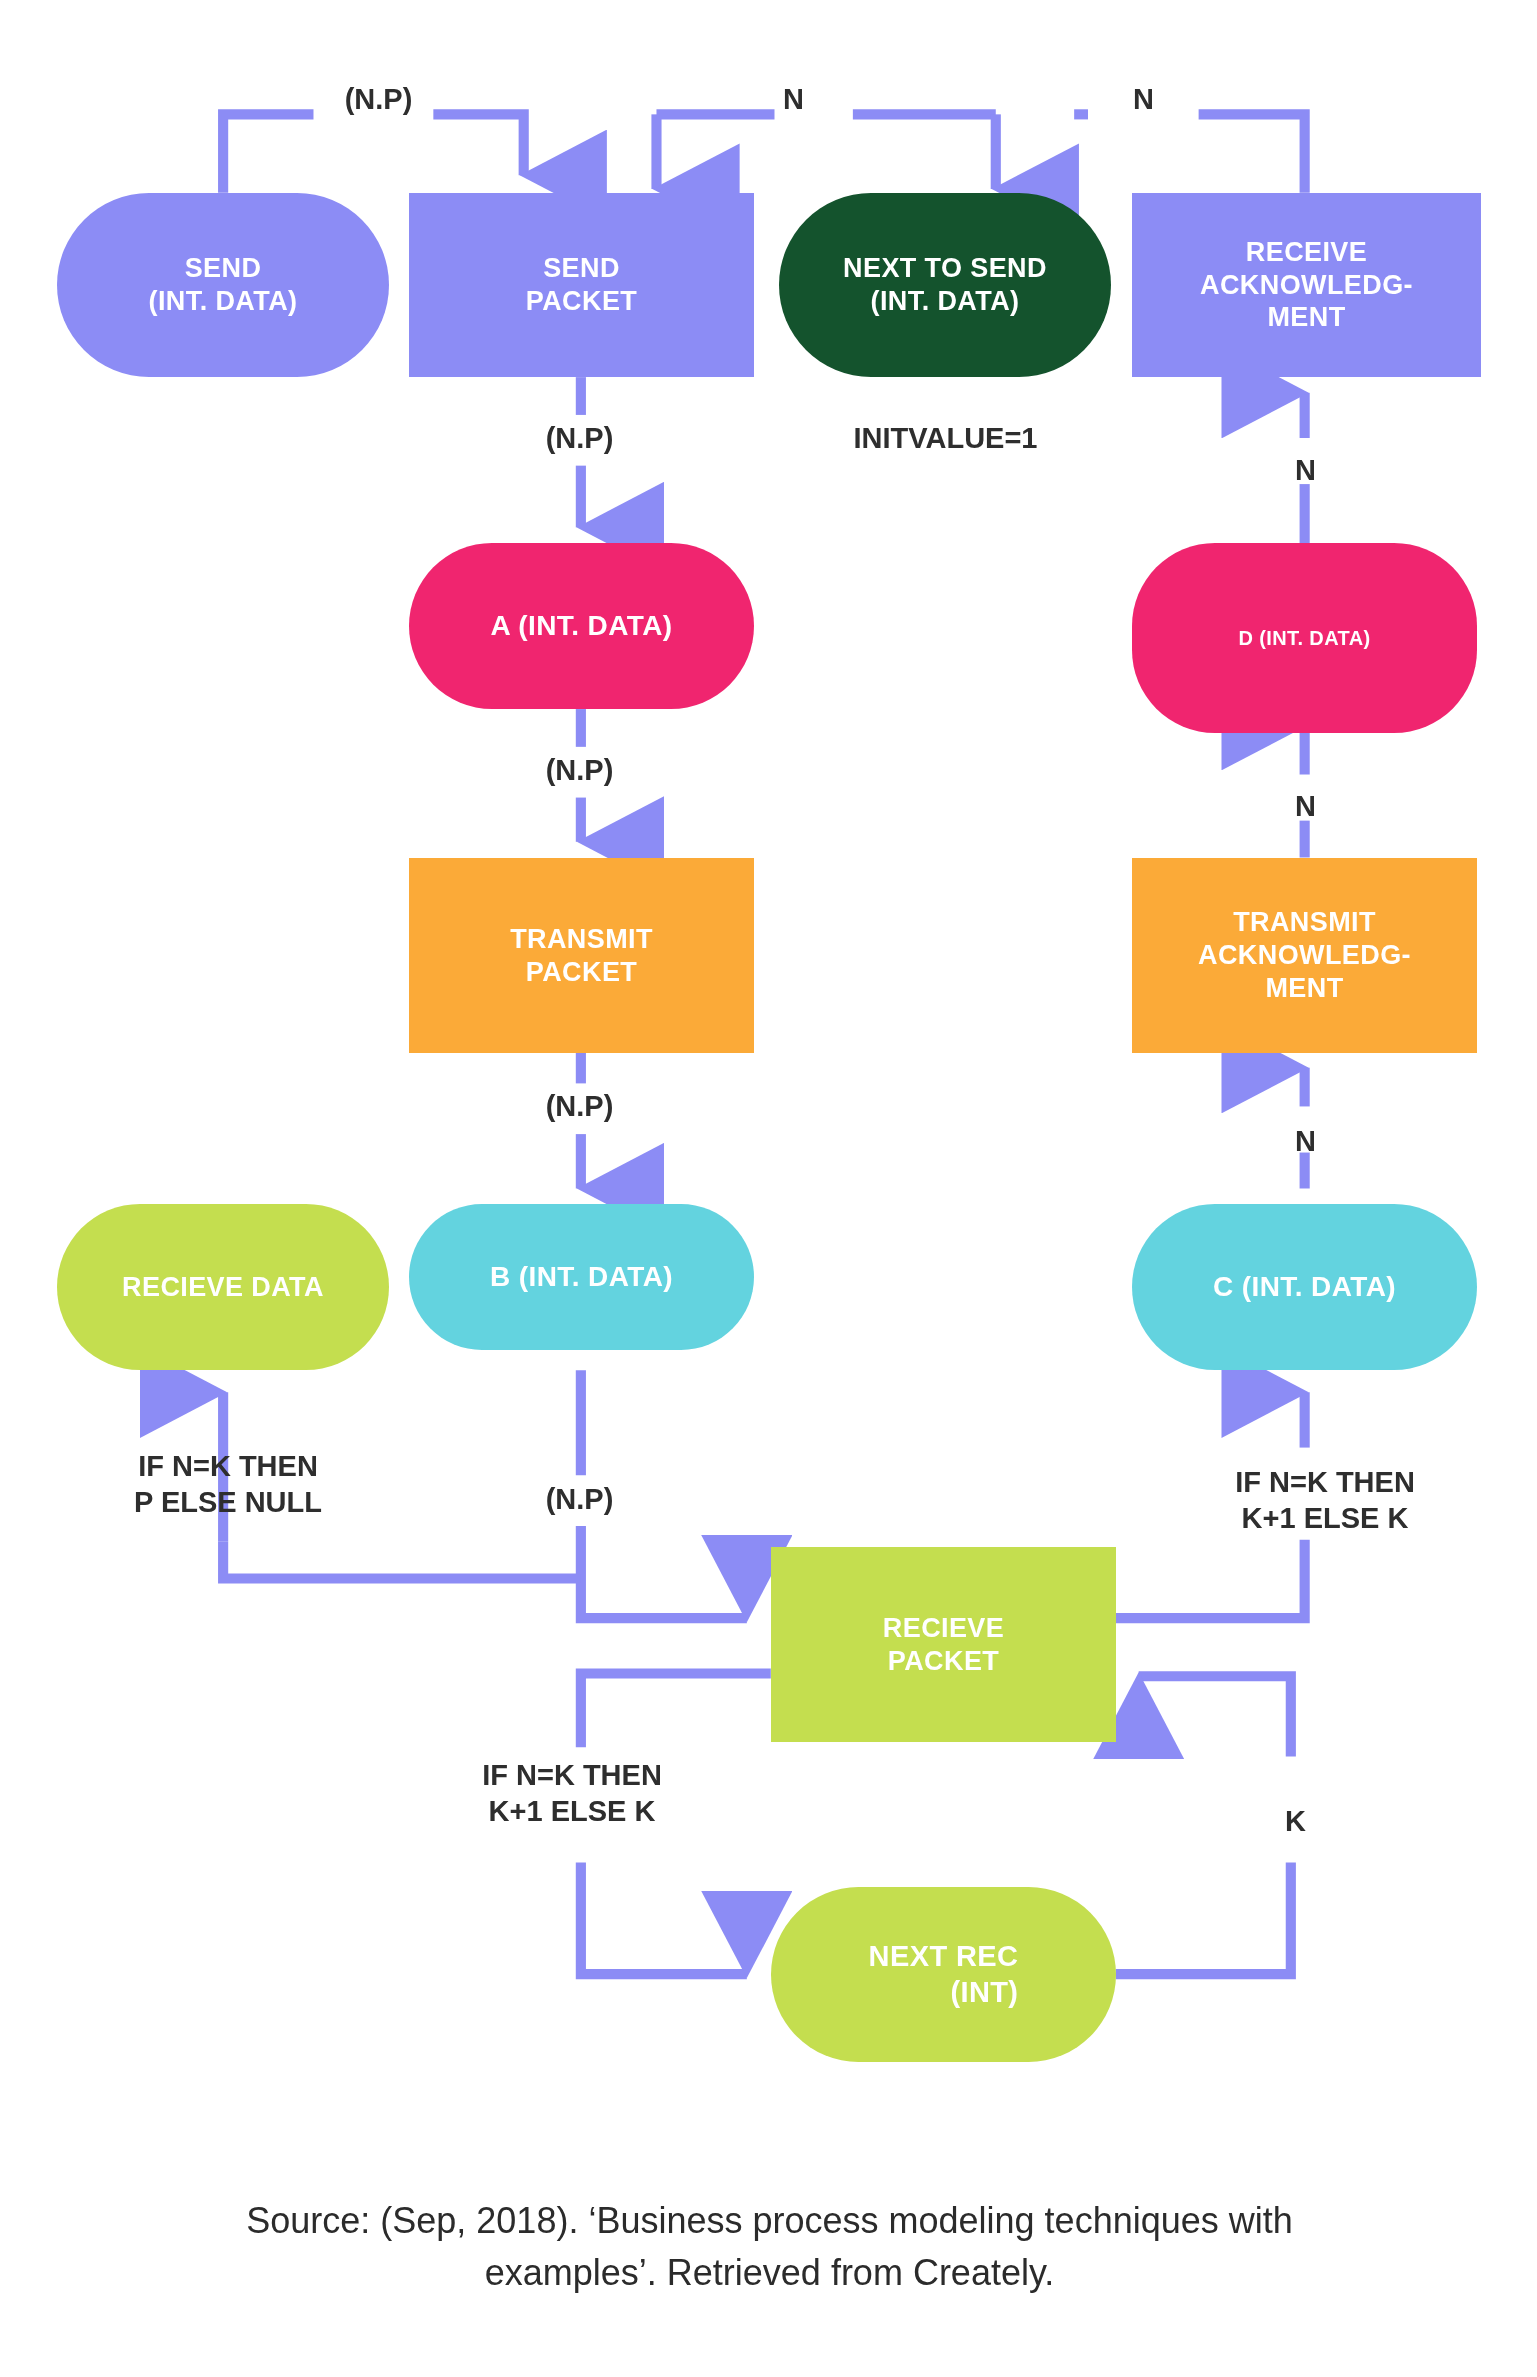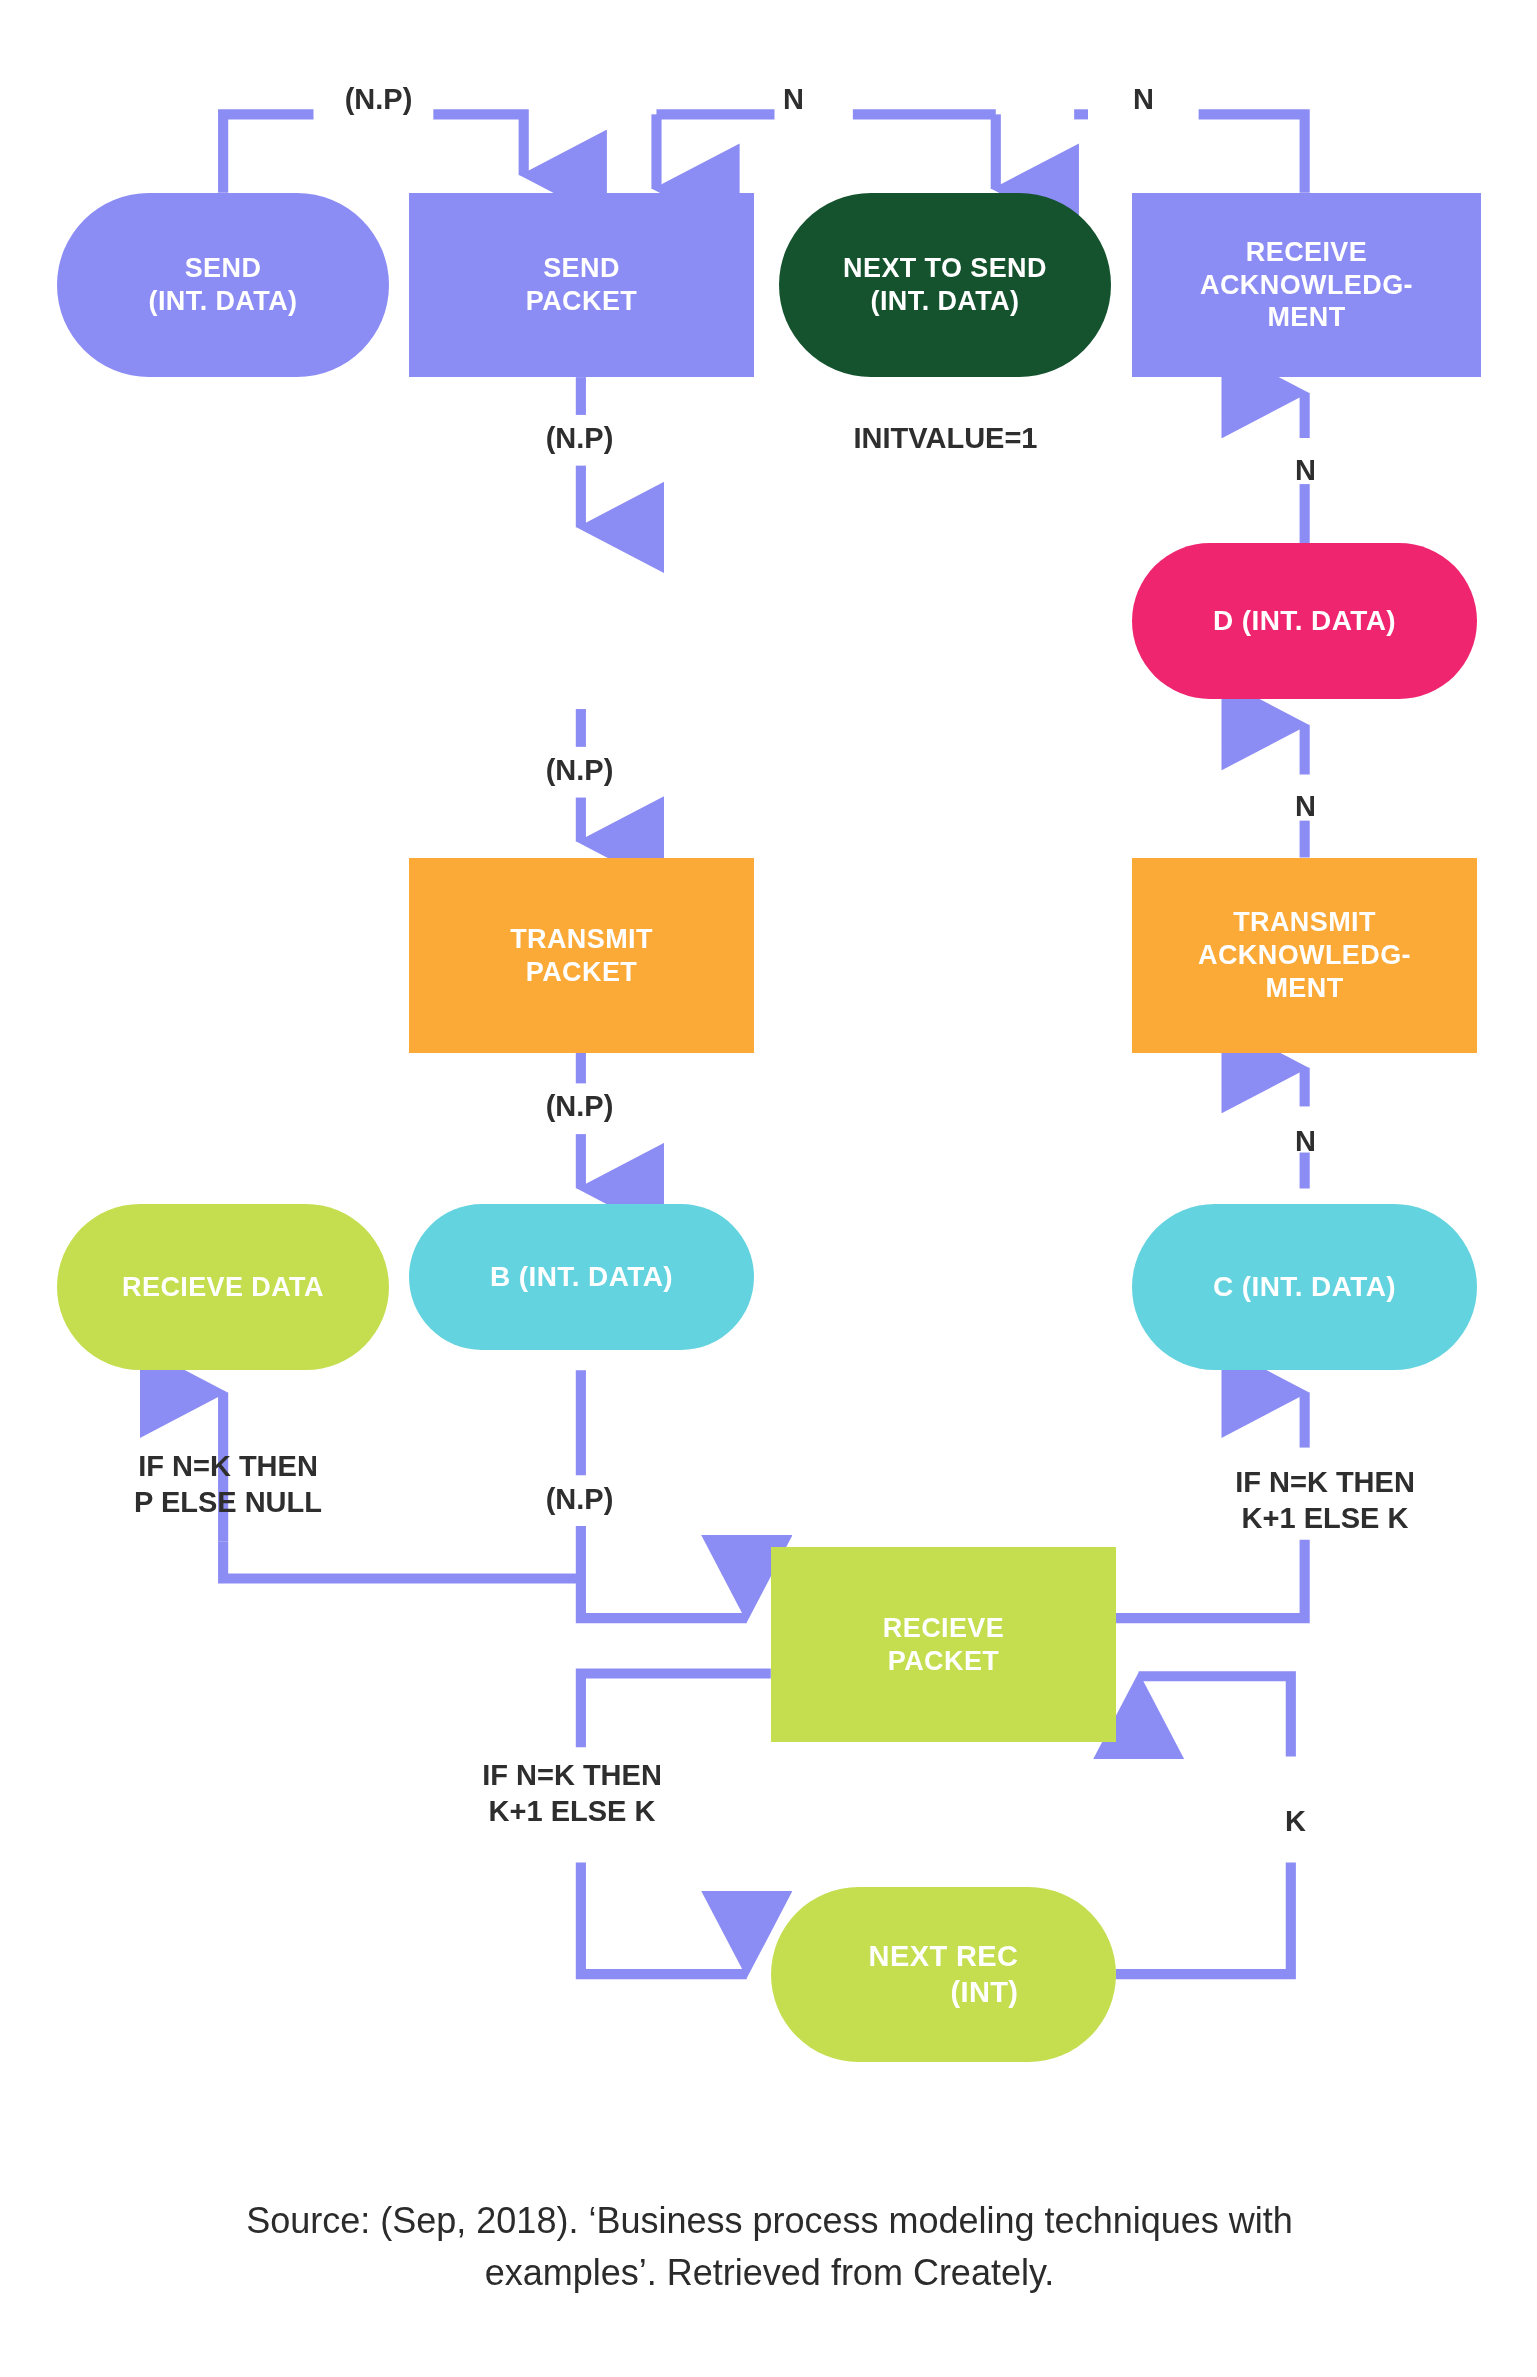--- a/index.html
+++ b/index.html
@@ -132,21 +132,22 @@
 
   <div class="node" style="left: 57px; top: 193px; width: 332px; height: 184px; background: rgb(140, 140, 245); font-size: 27px; border-radius: 92px;">SEND
 (INT. DATA)</div>
   <div class="node" style="left: 409px; top: 193px; width: 345px; height: 184px; background: rgb(140, 140, 245); font-size: 27px; border-radius: 0px;">SEND
 PACKET</div>
   <div class="node" style="left: 779px; top: 193px; width: 332px; height: 184px; background: #14532d; font-size: 27px; border-radius: 92px;">NEXT TO SEND
 (INT. DATA)</div>
   <div class="node" style="left: 1132px; top: 193px; width: 349px; height: 184px; background: rgb(140, 140, 245); font-size: 27px; border-radius: 0px;">RECEIVE
 ACKNOWLEDG-
 MENT</div>
-  <div class="node" style="left: 1132px; top: 543px; width: 345px; height: 156px; background: rgb(240, 37, 111); font-size: 28px; border-radius: 83px;">D (INT. DATA)</div>
+  <div class="node" style="left: 409px; top: 543px; width: 345px; height: 166px; background: rgb(240, 37, 111); font-size: 28px; border-radius: 83px;">A (INT. DATA)</div>
+  <div class="node" style="left: 1132px; top: 543px; width: 345px; height: 190px; background: rgb(240, 37, 111); font-size: 20px; border-radius: 83px;">D (INT. DATA)</div>
   <div class="node" style="left: 409px; top: 858px; width: 345px; height: 195px; background: rgb(251, 170, 56); font-size: 27px; border-radius: 0px;">TRANSMIT
 PACKET</div>
   <div class="node" style="left: 1132px; top: 858px; width: 345px; height: 195px; background: rgb(251, 170, 56); font-size: 27px; border-radius: 0px;">TRANSMIT
 ACKNOWLEDG-
 MENT</div>
   <div class="node" style="left: 57px; top: 1204px; width: 332px; height: 166px; background: rgb(196, 222, 79); font-size: 27px; border-radius: 83px;">RECIEVE DATA</div>
   <div class="node" style="left: 409px; top: 1204px; width: 345px; height: 146px; background: rgb(99, 211, 223); font-size: 28px; border-radius: 83px;">B (INT. DATA)</div>
   <div class="node" style="left: 1132px; top: 1204px; width: 345px; height: 166px; background: rgb(99, 211, 223); font-size: 28px; border-radius: 83px;">C (INT. DATA)</div>
   <div class="node" style="left: 771px; top: 1547px; width: 345px; height: 195px; background: rgb(196, 222, 79); font-size: 27px; border-radius: 0px;">RECIEVE
 PACKET</div>

